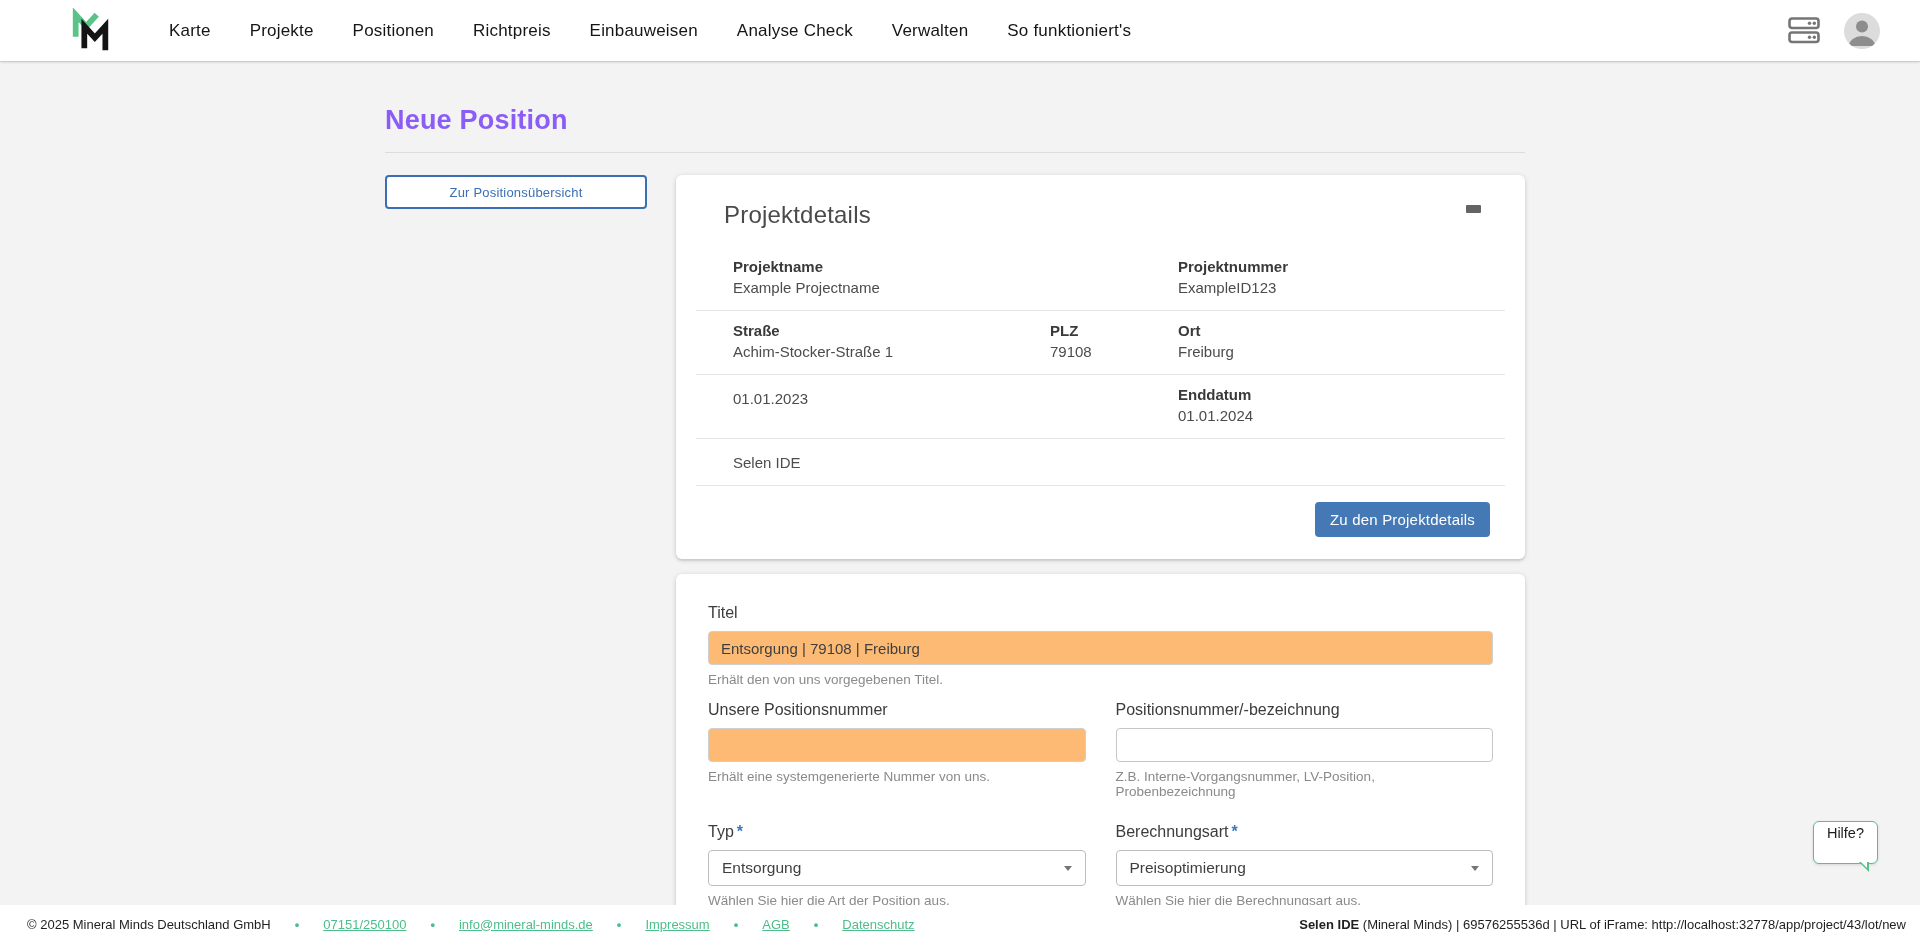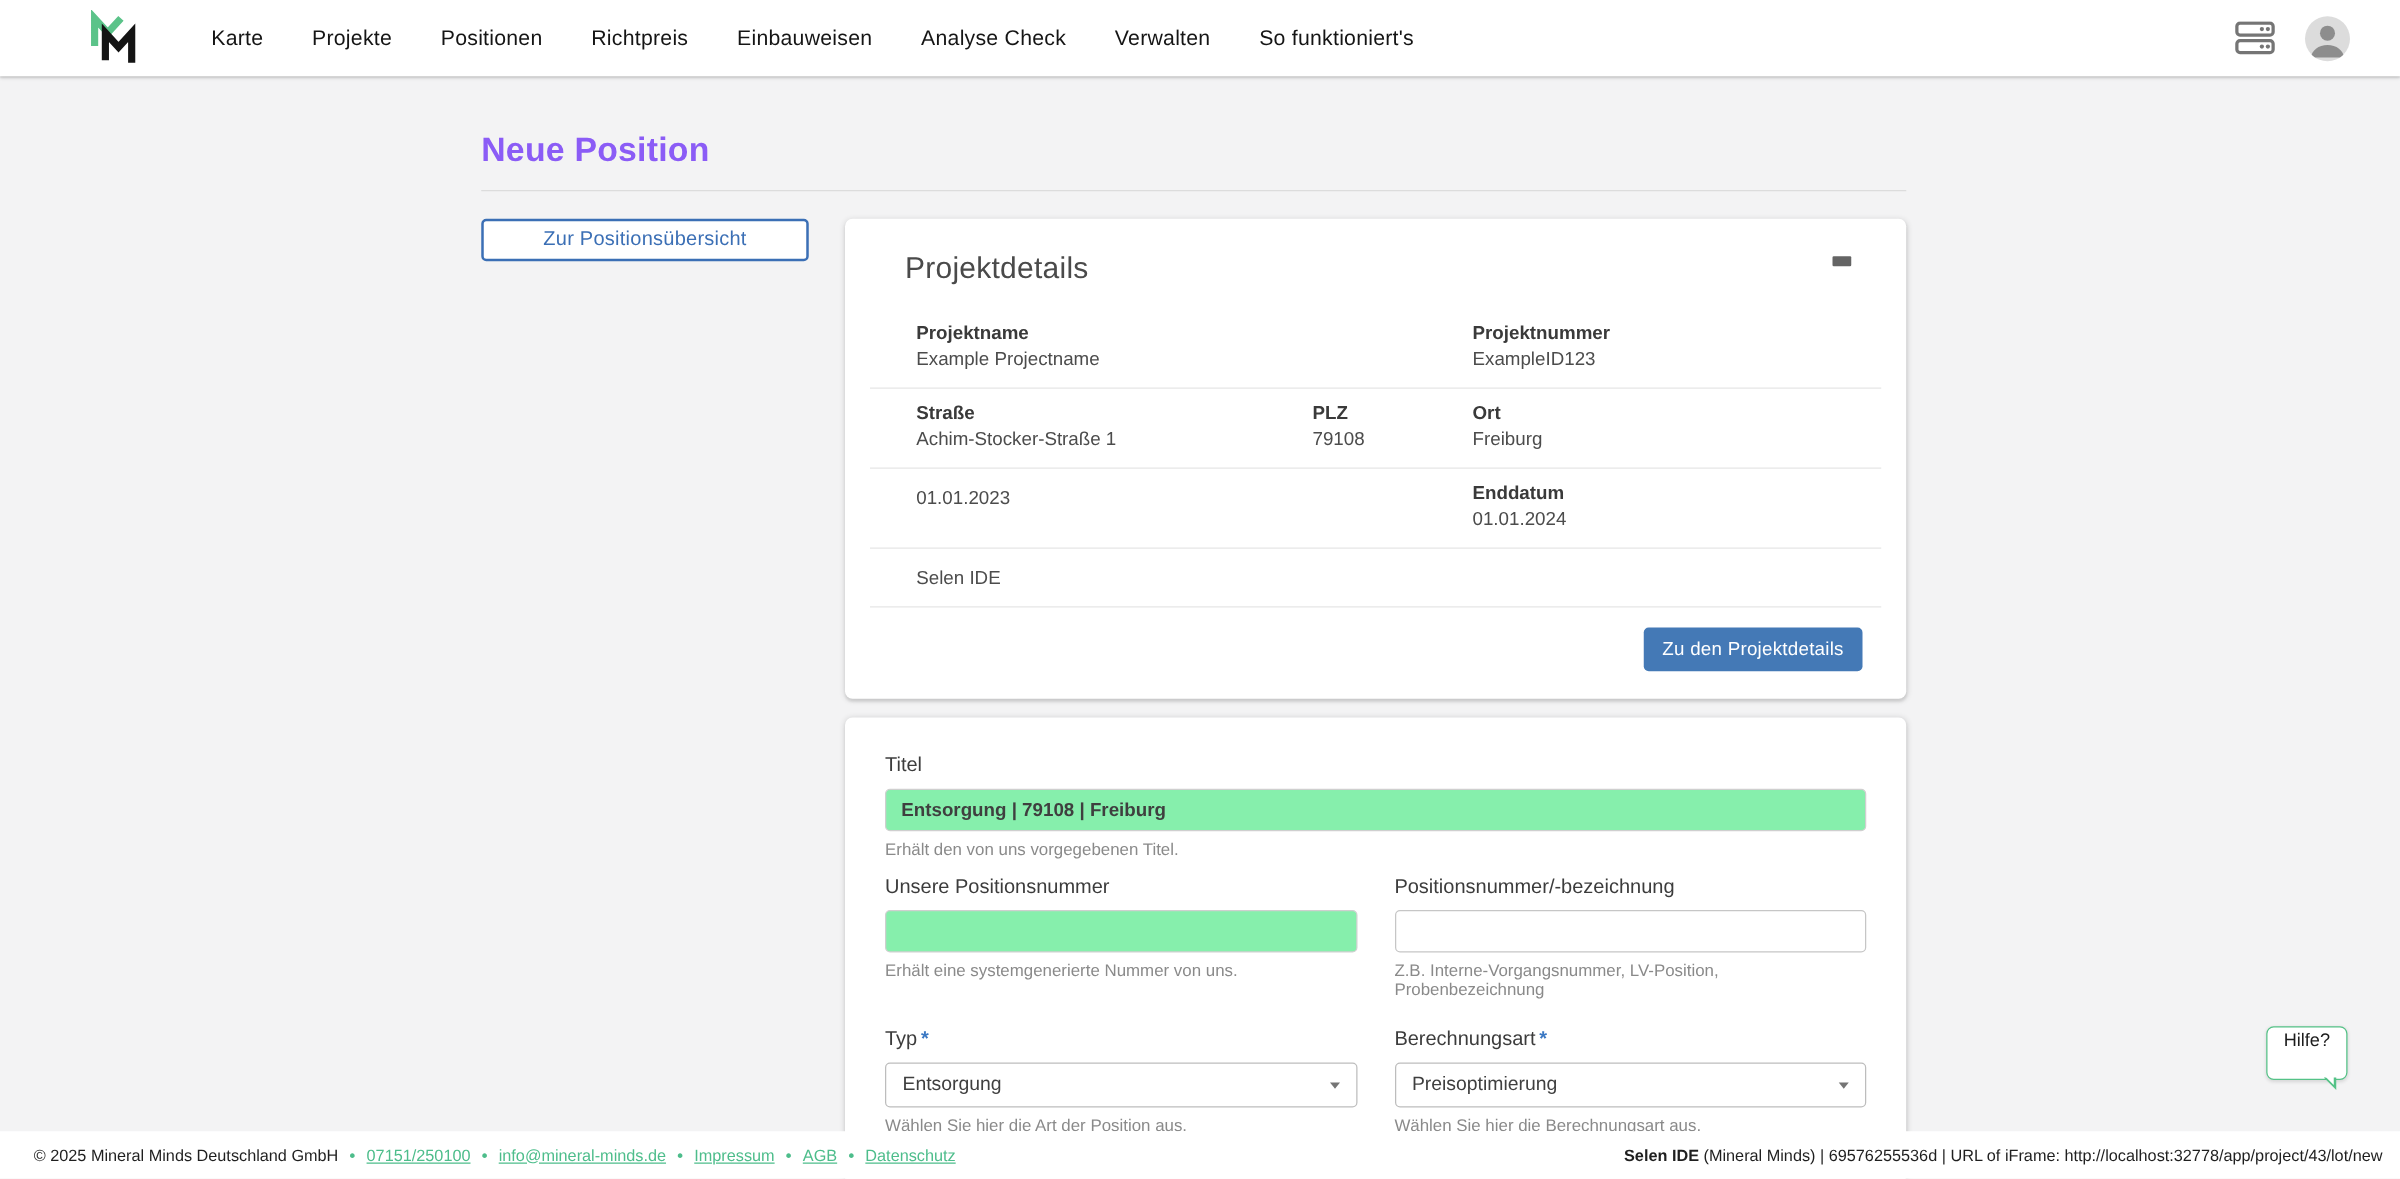--- a/index.html
+++ b/index.html
@@ -38,21 +38,21 @@
   .page-title { font-size: 27px; font-weight: 700; color: #8b5cf6; letter-spacing: .2px; }
   .title-divider { border: none; border-top: 1px solid #dcdcdc; margin: 16px 0 22px; }
 
   .columns { display: flex; gap: 29px; align-items: flex-start; }
   .left-col { width: 262px; flex: none; }
   .right-col { flex: 1; min-width: 0; }
 
   .outline-btn {
     width: 100%; height: 34px;
     background: #fff; border: 2px solid #3b6fb5; border-radius: 4px;
-    color: #3b6fb5; font-size: 16px; font-family: inherit;
+    color: #3b6fb5; font-size: 13px; font-family: inherit;
     cursor: pointer; letter-spacing: .2px;
   }
 
   .card {
     background: #fff; border-radius: 6px;
     box-shadow: 0 1px 5px rgba(0,0,0,.16), 0 2px 2px rgba(0,0,0,.08);
   }
 
   
   .card-pd { position: relative; margin-bottom: 15px; padding-bottom: 18px; }
@@ -83,21 +83,21 @@
   
   .card-form { padding: 30px 32px 40px; }
   .field { margin-bottom: 10px; }
   .field-label { font-size: 16px; font-weight: 500; color: #3c3c3c; margin-bottom: 9px; display: block; }
   .req { color: #3b78c3; font-weight: 700; margin-left: 3px; }
   .text-input {
     width: 100%; height: 34px; border: 1px solid #c6c6c6; border-radius: 4px;
     padding: 0 12px; font-size: 15px; font-family: inherit; color: #3f3f3f;
     background: #fff; outline: none;
   }
-  .text-input:disabled { background: #86efac; color: #3f3f3f; border-color: #cfcfcf; font-weight: bold; }
+  .text-input:disabled { background: #fdba74; color: #3f3f3f; border-color: #cfcfcf; }
   .helper { font-size: 13.5px; color: #8a8a8a; margin-top: 7px; }
   .two-col { display: grid; grid-template-columns: 1fr 1fr; gap: 30px; margin-top: 14px; }
   .selectbox {
     height: 36px; border: 1px solid #bdbdbd; border-radius: 4px;
     display: flex; align-items: center; justify-content: space-between;
     padding: 0 13px; cursor: pointer; background: #fff;
   }
   .selectbox .sel-value { font-size: 15.5px; color: #3f3f3f; }
   .caret {
     width: 0; height: 0;
@@ -122,21 +122,21 @@
   }
 
   
   .footer {
     position: absolute; left: 0; right: 0; bottom: 0; height: 38px;
     background: #fff; z-index: 5;
     display: flex; align-items: center; justify-content: space-between;
     padding: 0 14px 0 27px;
     font-size: 13px; color: #1f1f1f;
   }
-  .footer-left { display: flex; align-items: center; gap: 9px; white-space: nowrap; }
+  .footer-left { display: flex; align-items: center; gap: 24px; white-space: nowrap; }
   .footer-sep { color: #4dbd8b; font-weight: 700; }
   .footer-link { color: #4dbd8b; text-decoration: underline; cursor: pointer; }
   .footer-right { white-space: nowrap; }
   .footer-right .bold { font-weight: 700; }
 </style>
 </head>
 <body>
 
 <header class="topnav">
   <div class="logo">

